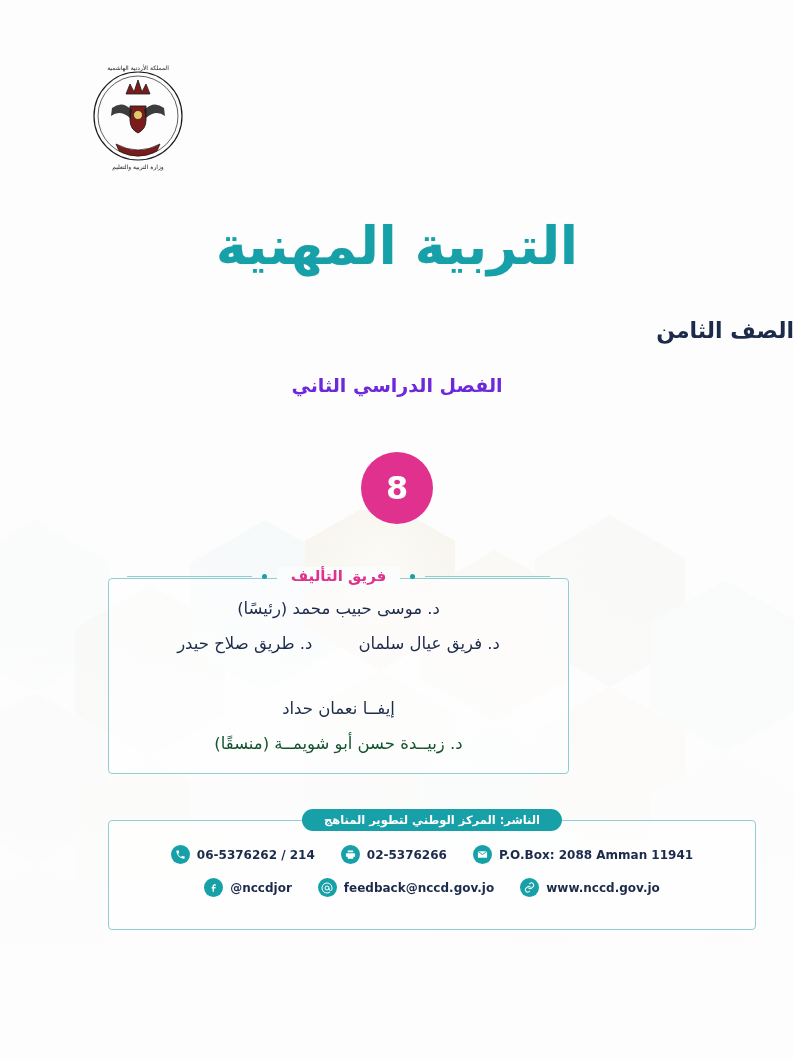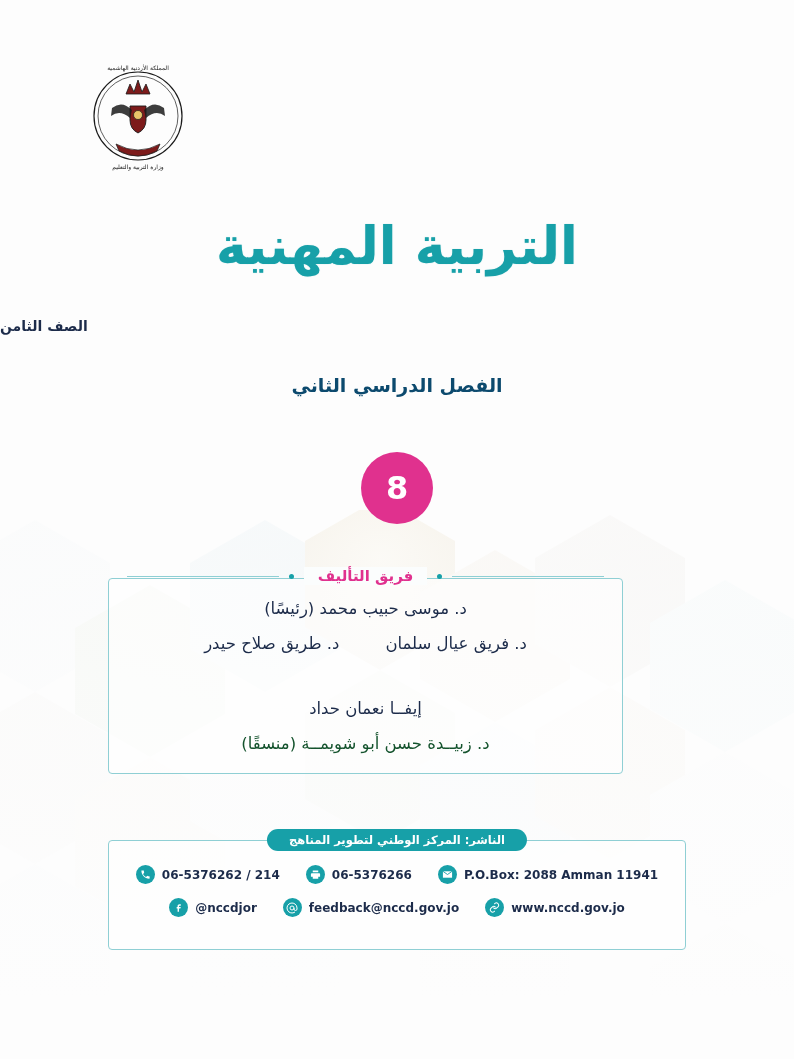--- a/index.html
+++ b/index.html
@@ -108,33 +108,33 @@
     font-size: 52px;
     font-weight: bold;
     color: #17a0a8;
     letter-spacing: -1px;
     text-shadow: 0 0 1px rgba(23,160,168,0.35);
   }
   .subject-sub {
     position: absolute;
     left: 0; right: 0;
     top: 318px;
-    text-align: left;
-    font-size: 14px;
+    text-align: right;
+    font-size: 22px;
     font-weight: bold;
     color: #1c2b4a;
   }
   .term {
     position: absolute;
     left: 0; right: 0;
     top: 374px;
     text-align: center;
     font-size: 19px;
     font-weight: bold;
-    color: #0c4a6e;
+    color: #6d28d9;
   }
 
   
   .grade-circle {
     position: absolute;
     left: 50%;
     top: 452px;
     transform: translateX(-50%);
     width: 72px;
     height: 72px;
@@ -146,21 +146,21 @@
     display: flex;
     align-items: center;
     justify-content: center;
   }
 
   
   .authors-card {
     position: absolute;
     left: 108px;
     top: 578px;
-    width: 515px;
+    width: 461px;
     border: 1px solid #8fcfd4;
     border-radius: 4px;
     background: rgba(255,255,255,0.55);
     padding: 22px 18px 20px 18px;
     text-align: center;
   }
   .authors-head-row {
     position: relative;
     display: flex;
     align-items: center;
@@ -206,27 +206,26 @@
     font-size: 16.5px;
     color: #14532d;
     letter-spacing: 0.5px;
   }
 
   
   .pub-card {
     position: absolute;
     left: 108px;
     top: 820px;
-    width: 578px;
+    width: 648px;
     border: 1px solid #8fcfd4;
     border-radius: 4px;
     background: rgba(255,255,255,0.55);
     padding: 24px 18px 18px 18px;
     text-align: center;
-    margin-top: 20px;
   }
   .pub-badge {
     position: absolute;
     left: 50%;
     top: -12px;
     transform: translateX(-50%);
     background: #17a0a8;
     color: #ffffff;
     font-size: 11.5px;
     font-weight: bold;
@@ -357,21 +356,21 @@
         </span>
         <span>06-5376262 / 214</span>
       </div>
 
       <div class="contact">
         <span class="cicon ic-fax">
           <svg width="11" height="11" viewBox="0 0 24 24" fill="#ffffff">
             <path d="M6 3h12v4H6zM4 9h16a2 2 0 012 2v6h-4v4H6v-4H2v-6a2 2 0 012-2zm4 8h8v4H8z"></path>
           </svg>
         </span>
-        <span>06-5376266</span>
+        <span>02-5376266</span>
       </div>
 
       <div class="contact">
         <span class="cicon ic-mail">
           <svg width="11" height="11" viewBox="0 0 24 24" fill="#ffffff">
             <path d="M2 5h20v14H2z" fill="#ffffff"></path>
             <path d="M2 5l10 7 10-7" fill="none" stroke="#17a0a8" stroke-width="2"></path>
           </svg>
         </span>
         <span>P.O.Box: 2088 Amman 11941</span>

